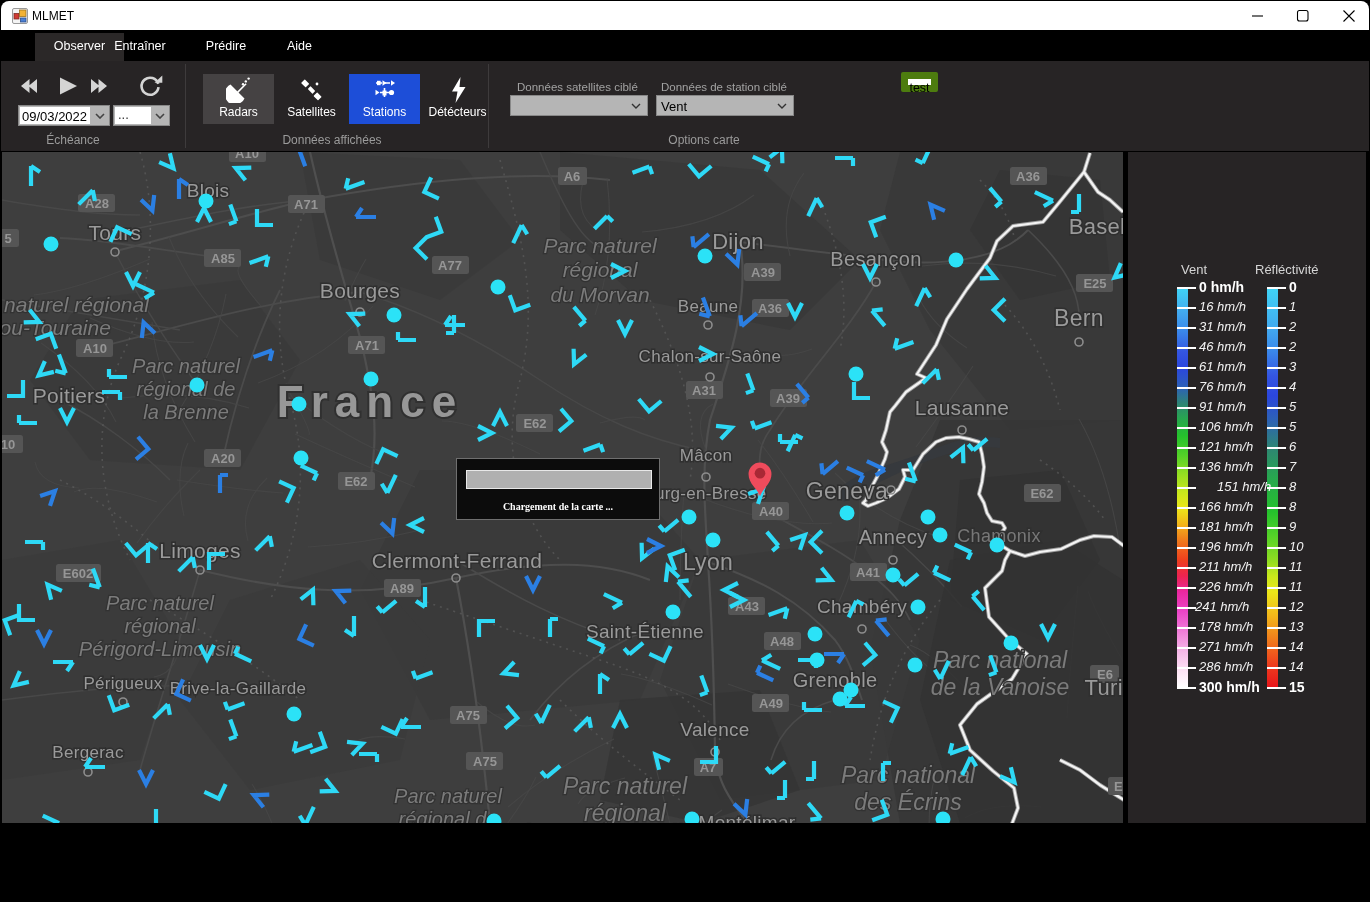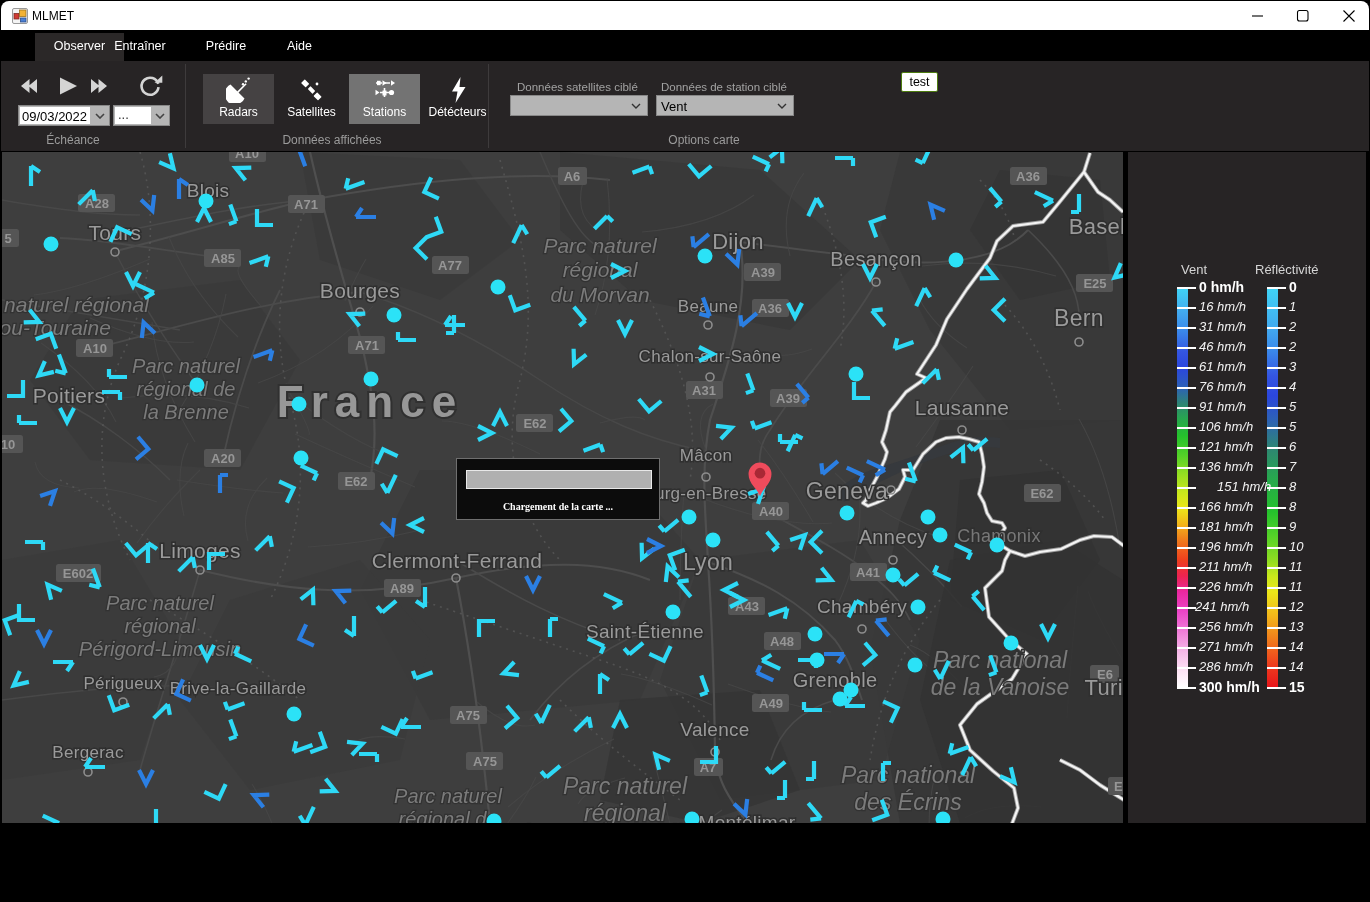--- a/index.html
+++ b/index.html
@@ -24,21 +24,21 @@
   #toolbar { position:absolute; left:1px; top:61px; width:1368px; height:90px; background:#272425; }
   .vsep { position:absolute; top:3px; height:84px; width:1px; background:#3e3b3c; }
   .grplabel { position:absolute; top:72px; font-size:12px; color:#9b9b9b; text-align:center; white-space:nowrap; }
   .combo { position:absolute; height:21px; background:#b5b5b5; border:1px solid #888; }
   .combo .fld { position:absolute; left:1px; top:1px; bottom:1px; background:#fff; }
   .chev { position:absolute; width:10px; height:6px; }
   .tbtn { position:absolute; top:13px; width:71px; height:50px; color:#fff; font-size:12px;
     text-align:center;margin-left:12px; }
   .tbtn .cap { position:absolute; bottom:5px; width:100%; }
   #grp-test { position:absolute; left:900px; top:11px; width:37px; height:20px; background:#fff;
-    border:1px solid #4d7c0f; border-radius:2px; color:#000; font-size:12.5px; text-align:center;
+    border:7px solid #4d7c0f; border-radius:2px; color:#000; font-size:12.5px; text-align:center;
     line-height:18px; }
   
   #map { position:absolute; left:2px; top:152px; width:1121px; height:671px; background:#3e3e3e; }
   
   #loaddlg { position:absolute; left:456px; top:458px; width:204px; height:62px;
     background:#0c0c0c; border:1px solid #6f6f6f; }
   #loaddlg .pbar { position:absolute; left:9px; top:11px; width:186px; height:19px;
     background:#b0b0b0; border:1px solid #e8e8e8; }
   #loaddlg .ptxt { position:absolute; left:0; top:42px; width:100%; text-align:center;
     color:#fff; font-size:10px; font-weight:bold; font-family:"Liberation Serif", serif; }
@@ -131,21 +131,21 @@
         <g fill="#fff">
           <rect x="-3.2" y="-2.6" width="6.4" height="5.2" rx="0.6" transform="translate(7.2,6.4) rotate(45)"></rect>
           <rect x="-3.4" y="-2" width="6.8" height="4" rx="0.5" transform="translate(13.5,13) rotate(45)"></rect>
           <rect x="-3.2" y="-2.6" width="6.4" height="5.2" rx="0.6" transform="translate(19.6,19.4) rotate(45)"></rect>
           <circle cx="19" cy="7" r="1.4"></circle>
         </g>
       </svg>
       <div class="cap">Satellites</div>
     </div>
 
-    <div class="tbtn" style="left:336px;background:#737373;">
+    <div class="tbtn" style="left:336px;background:#1d4ed8;">
       <svg style="position:absolute;left:23px;top:3px;" width="26" height="26" viewBox="0 0 26 26">
         <g fill="#fff" stroke="#fff">
           <path d="M4 6 h6 M13 6 h5" stroke-width="1.6"></path>
           <path d="M10.5 3.2 L14.5 6 L10.5 8.8 Z" stroke="none"></path>
           <path d="M19 3.2 L23 6 L19 8.8 Z" stroke="none"></path>
           <rect x="5" y="3.8" width="3.6" height="4.4" stroke="none"></rect>
           <path d="M12.5 11 v9 M8 15.5 h9" stroke-width="1.6"></path>
           <rect x="10.5" y="13.5" width="4" height="5" stroke="none"></rect>
           <path d="M3.5 17 L7.5 19.8 L3.5 22.6 Z" stroke="none" transform="translate(0,-4.3)"></path>
           <circle cx="19.5" cy="15.5" r="2.6" stroke="none"></circle>
@@ -1148,21 +1148,21 @@
     <div class="leg-item" style="left:71px;top:367px;">181 hm/h</div>
     <div class="tick" style="left:49px;top:395px;width:19px;"></div>
     <div class="leg-item" style="left:71px;top:387px;">196 hm/h</div>
     <div class="tick" style="left:49px;top:415px;width:19px;"></div>
     <div class="leg-item" style="left:71px;top:407px;">211 hm/h</div>
     <div class="tick" style="left:49px;top:435px;width:19px;"></div>
     <div class="leg-item" style="left:71px;top:427px;">226 hm/h</div>
     <div class="tick" style="left:49px;top:455px;width:19px;"></div>
     <div class="leg-item" style="left:67px;top:447px;">241 hm/h</div>
     <div class="tick" style="left:49px;top:475px;width:19px;"></div>
-    <div class="leg-item" style="left:71px;top:467px;">256 hm/h</div>
+    <div class="leg-item" style="left:71px;top:467px;">178 hm/h</div>
     <div class="tick" style="left:49px;top:495px;width:19px;"></div>
     <div class="leg-item" style="left:71px;top:487px;">271 hm/h</div>
     <div class="tick" style="left:49px;top:515px;width:19px;"></div>
     <div class="leg-item" style="left:71px;top:507px;">286 hm/h</div>
     <div class="tick" style="left:49px;top:535px;width:19px;"></div>
     <div class="leg-item leg-bold" style="left:71px;top:527px;">300 hm/h</div>
     <div class="tick" style="left:139px;top:135px;width:19px;"></div>
     <div class="leg-item leg-bold" style="left:161px;top:127px;">0</div>
     <div class="tick" style="left:139px;top:155px;width:19px;"></div>
     <div class="leg-item" style="left:161px;top:147px;">1</div>

